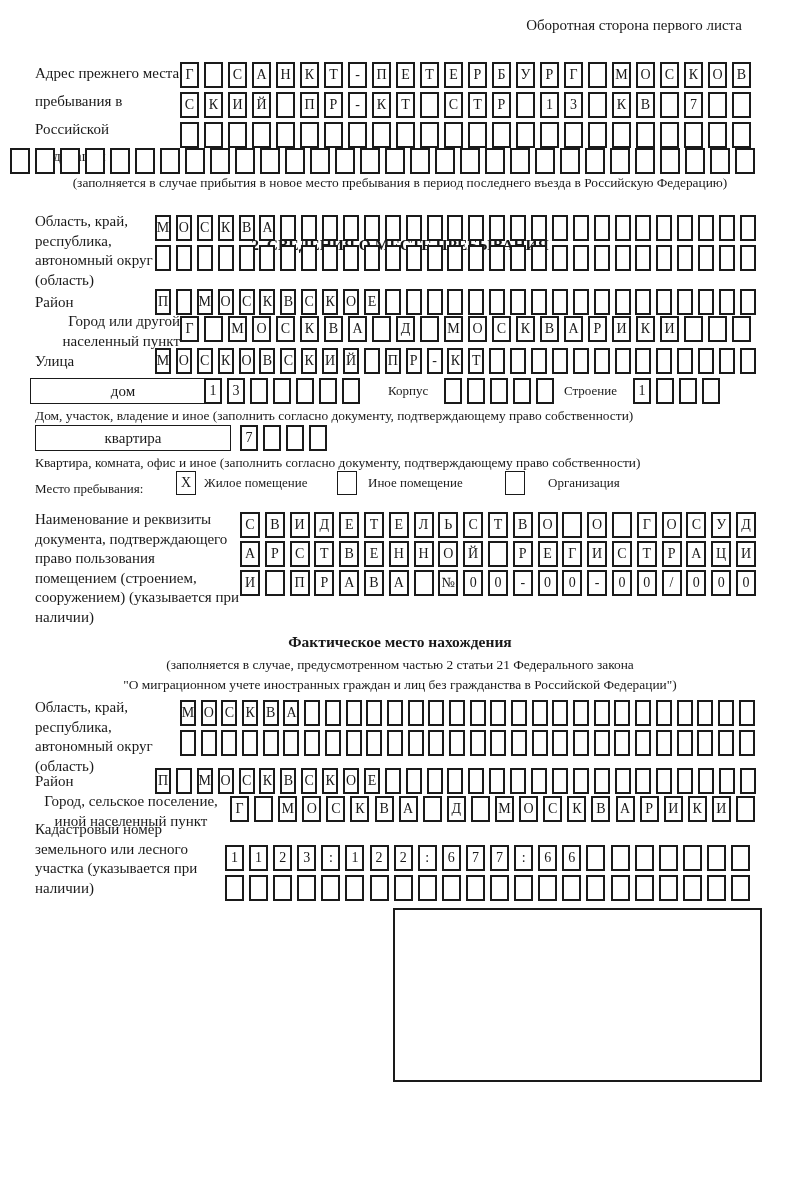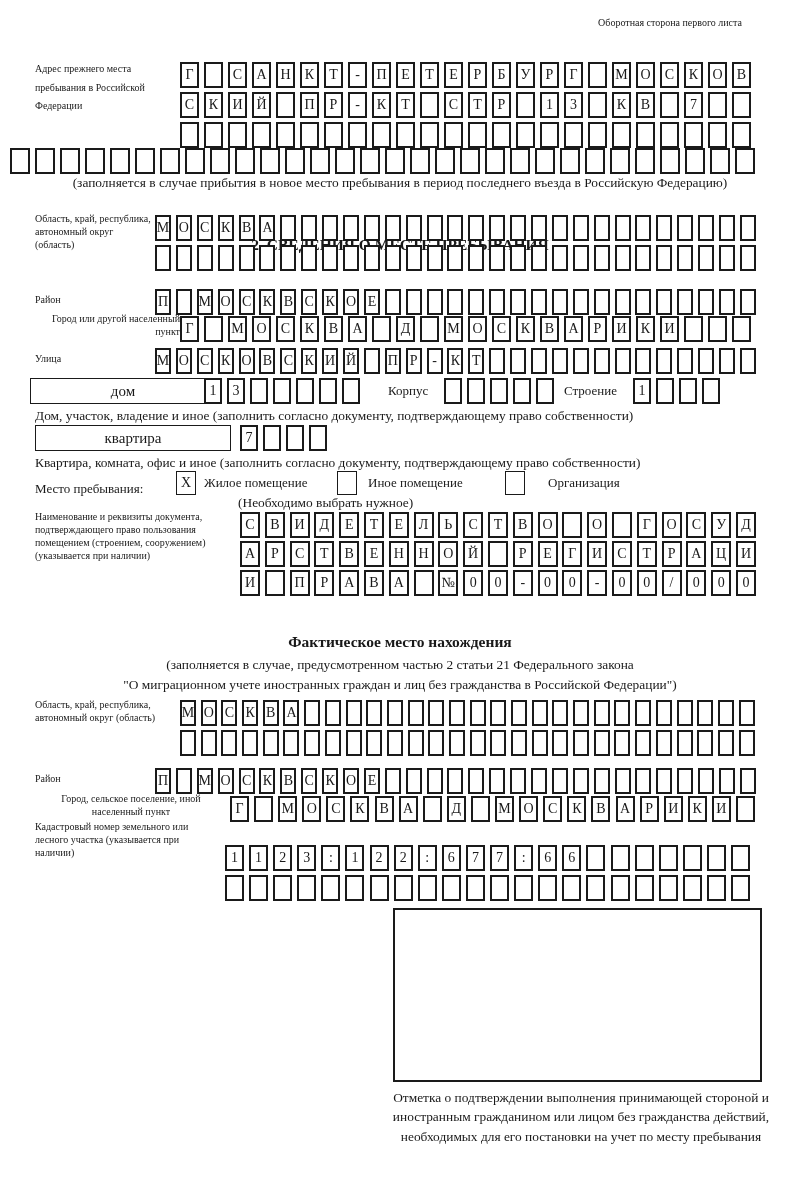--- a/index.html
+++ b/index.html
@@ -1,21 +1,21 @@
 <!DOCTYPE html>
 <html><head>
 <meta charset="utf-8">
 <style>
   html,body{margin:0;padding:0;background:#fff;}
   .page{
     position:relative;width:800px;height:1180px;margin:0 auto;background:#fff;
     font-family:"Liberation Serif","DejaVu Serif",serif;color:#191919;
   }
   .abs{position:absolute;}
-  .lbl{font-size:10px;line-height:1.3;}
+  .lbl{font-size:15px;line-height:1.3;}
   .note{font-size:13.4px;line-height:1.4;}
   .ctr{text-align:center;}
   .bold{font-weight:bold;}
   .cellrow{display:flex;}
   .cell{
     height:26px;box-sizing:border-box;border:2px solid #1a1a1a;background:#fff;
     display:flex;align-items:center;justify-content:center;
     font-size:14px;line-height:1;flex:0 0 auto;
   }
   .c24{gap:5px}  .c24 .cell{width:19px}
@@ -352,21 +352,20 @@
     </div>
   <div class="abs note" style="top:454px;left:35px;width:730px;">Квартира, комната, офис и иное (заполнить согласно документу, подтверждающему право собственности)</div>
 
   <div class="abs inline-lbl" style="top:456px;left:35px;margin-top:20px;">Место пребывания:</div>
   <div class="abs chk" style="top:471px;left:176px;">X</div>
   <div class="abs inline-lbl" style="top:470px;left:204px;">Жилое помещение</div>
   <div class="abs chk" style="top:471px;left:337px;"></div>
   <div class="abs inline-lbl" style="top:470px;left:368px;">Иное помещение</div>
   <div class="abs chk" style="top:471px;left:505px;"></div>
   <div class="abs inline-lbl" style="top:470px;left:548px;text-align:right;">Организация</div>
-  <div class="abs note" style="top:494px;left:238px;width:220px;">(Необходимо выбрать нужное)</div>
 
   <div class="abs lbl" style="top:510px;left:35px;width:205px;">Наименование и реквизиты документа, подтверждающего право пользования помещением (строением, сооружением) (указывается при наличии)</div>
   <div class="abs cellrow c21" style="top:512px;left:240px;">
       <span class="cell">С</span>
       <span class="cell">В</span>
       <span class="cell">И</span>
       <span class="cell">Д</span>
       <span class="cell">Е</span>
       <span class="cell">Т</span>
       <span class="cell">Е</span>
@@ -601,15 +600,14 @@
       <span class="cell"></span>
       <span class="cell"></span>
       <span class="cell"></span>
       <span class="cell"></span>
       <span class="cell"></span>
       <span class="cell"></span>
       <span class="cell"></span>
     </div>
 
   <div class="abs stampbox" style="top:908px;left:393px;width:369px;height:174px;"></div>
-  <div class="abs note ctr" style="top:1088px;left:385px;width:392px;line-height:1.45;">Отметка о подтверждении выполнения принимающей стороной и иностранным гражданином или лицом без гражданства действий, необходимых для его постановки на учет по месту пребывания</div>
 
 </div>
 
 </body></html>

